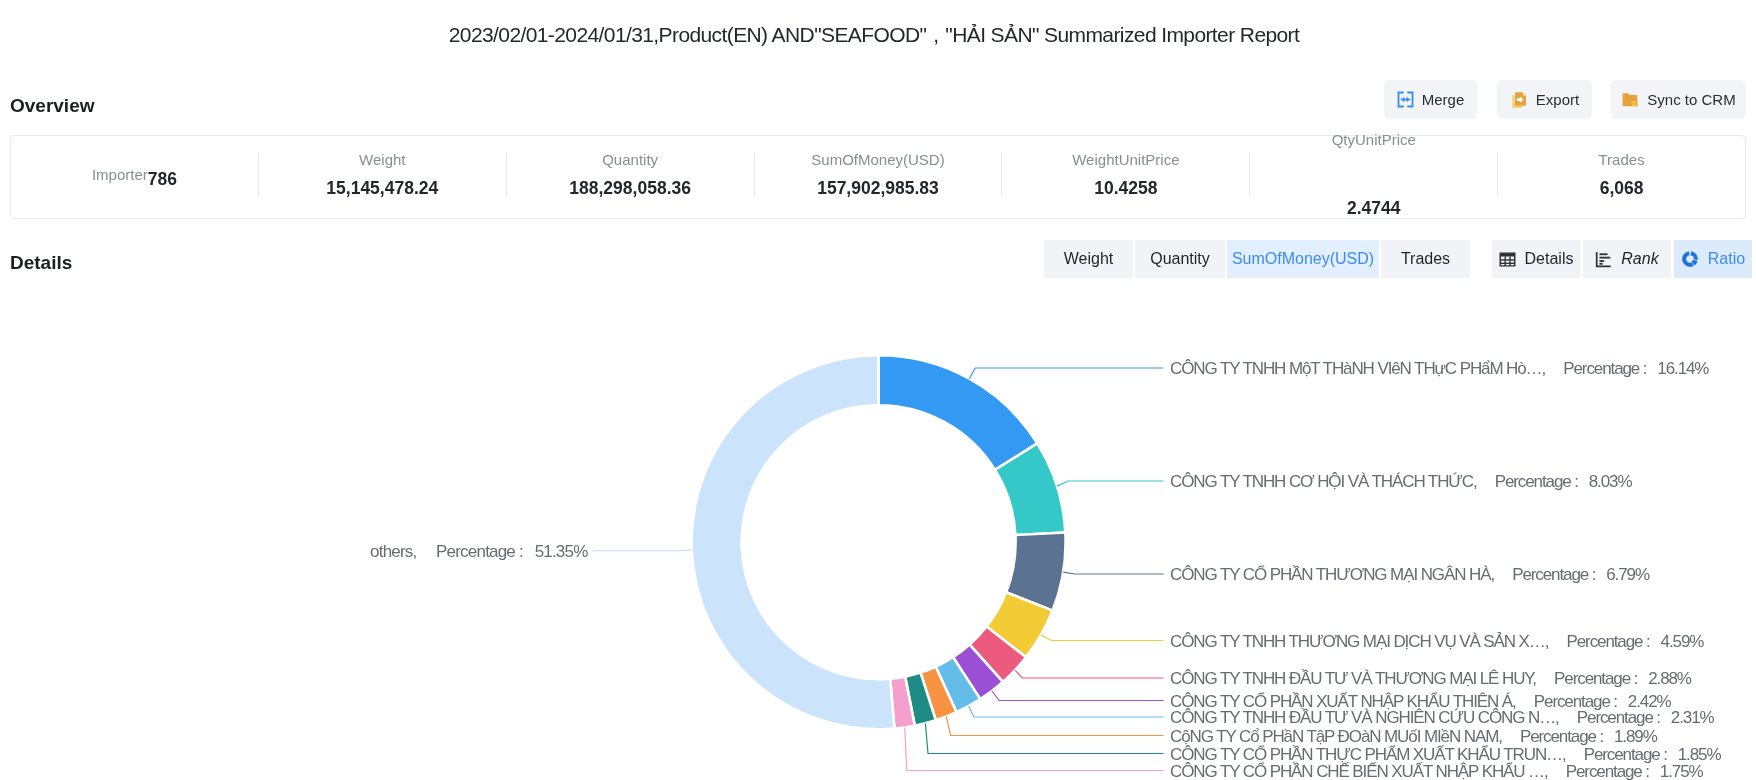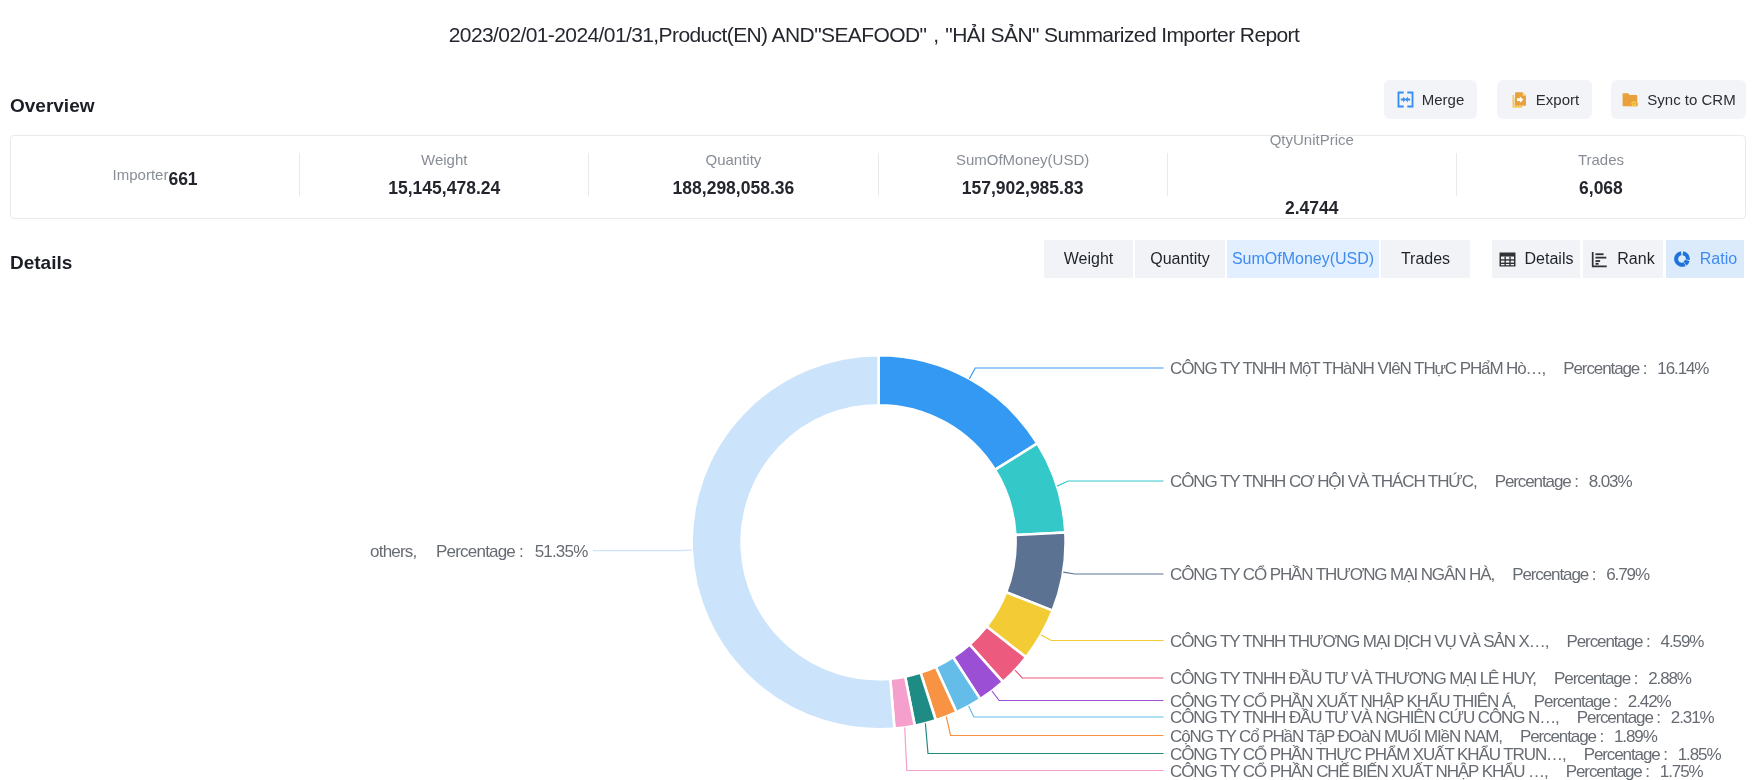--- a/index.html
+++ b/index.html
@@ -40,33 +40,37 @@
         <path d="M9.6 11.6 a2.0 2.0 0 0 1 3.4 -1.2"></path>
         <path d="M13.3 11.0 a2.0 2.0 0 0 1 -3.4 1.4"></path>
       </g>
       <path d="M12.5 9.0 l1.0 1.4 -1.6 0.2 z" fill="#F8D24B"></path>
       <path d="M10.5 13.2 l-1.2 -1.2 1.6 -0.4 z" fill="#F8D24B"></path>
     </svg>Sync to CRM</div>
 
 <div style="position:absolute;left:10px;top:135px;width:1736px;height:84px;border:1px solid #E9EAEE;border-radius:4px;display:flex;">
 <div style="flex:1;display:flex;flex-direction:row;align-items:center;justify-content:center;margin:17px 0 22px 0;">
       <div class="statl">Importer</div>
-      <div class="statv">661</div>
+      <div class="statv">786</div>
     </div>
 <div style="flex:1;border-left:1px solid #E9EAEE;display:flex;flex-direction:column;align-items:center;justify-content:center;margin:17px 0 22px 0;">
       <div class="statl">Weight</div>
       <div class="statv">15,145,478.24</div>
     </div>
 <div style="flex:1;border-left:1px solid #E9EAEE;display:flex;flex-direction:column;align-items:center;justify-content:center;margin:17px 0 22px 0;">
       <div class="statl">Quantity</div>
       <div class="statv">188,298,058.36</div>
     </div>
 <div style="flex:1;border-left:1px solid #E9EAEE;display:flex;flex-direction:column;align-items:center;justify-content:center;margin:17px 0 22px 0;">
       <div class="statl">SumOfMoney(USD)</div>
       <div class="statv">157,902,985.83</div>
+    </div>
+<div style="flex:1;border-left:1px solid #E9EAEE;display:flex;flex-direction:column;align-items:center;justify-content:center;margin:17px 0 22px 0;">
+      <div class="statl">WeightUnitPrice</div>
+      <div class="statv">10.4258</div>
     </div>
 <div style="flex:1;border-left:1px solid #E9EAEE;display:flex;flex-direction:column;align-items:center;justify-content:center;margin:17px 0 22px 0;gap:40px;">
       <div class="statl">QtyUnitPrice</div>
       <div class="statv">2.4744</div>
     </div>
 <div style="flex:1;border-left:1px solid #E9EAEE;display:flex;flex-direction:column;align-items:center;justify-content:center;margin:17px 0 22px 0;">
       <div class="statl">Trades</div>
       <div class="statv">6,068</div>
     </div>
 </div>
@@ -84,21 +88,21 @@
  <div class="cell" style="width:88px;"><svg width="17" height="17" viewBox="0 0 16 16" style="margin-right:9px;flex:none;">
         <path d="M1.2 2 h13.6 v12 h-13.6 z" fill="none" stroke="#303133" stroke-width="1.4"></path>
         <path d="M1.2 2 h13.6 v3.2 h-13.6 z" fill="#303133"></path>
         <g stroke="#303133" stroke-width="1.3">
           <line x1="1.2" y1="8.4" x2="14.8" y2="8.4"></line>
           <line x1="1.2" y1="11.6" x2="14.8" y2="11.6"></line>
           <line x1="5.8" y1="5.2" x2="5.8" y2="14"></line>
           <line x1="10.4" y1="5.2" x2="10.4" y2="14"></line>
         </g>
       </svg>Details</div>
- <div class="cell" style="width:80px;"><svg width="17" height="17" viewBox="0 0 16 16" style="margin-right:9px;flex:none;">
+ <div class="cell" style="width:88px;font-style:italic;"><svg width="17" height="17" viewBox="0 0 16 16" style="margin-right:9px;flex:none;">
         <g stroke="#303133" stroke-width="1.6" fill="none">
           <path d="M1.6 1 V14.4 H14.8"></path>
         </g>
         <g fill="#303133">
           <rect x="4.2" y="2.2" width="7.6" height="1.7"></rect>
           <rect x="4.2" y="5.4" width="10.2" height="1.7"></rect>
           <rect x="4.2" y="8.6" width="4.4" height="1.7"></rect>
           <rect x="4.2" y="11.2" width="3.0" height="1.7"></rect>
         </g>
       </svg>Rank</div>

